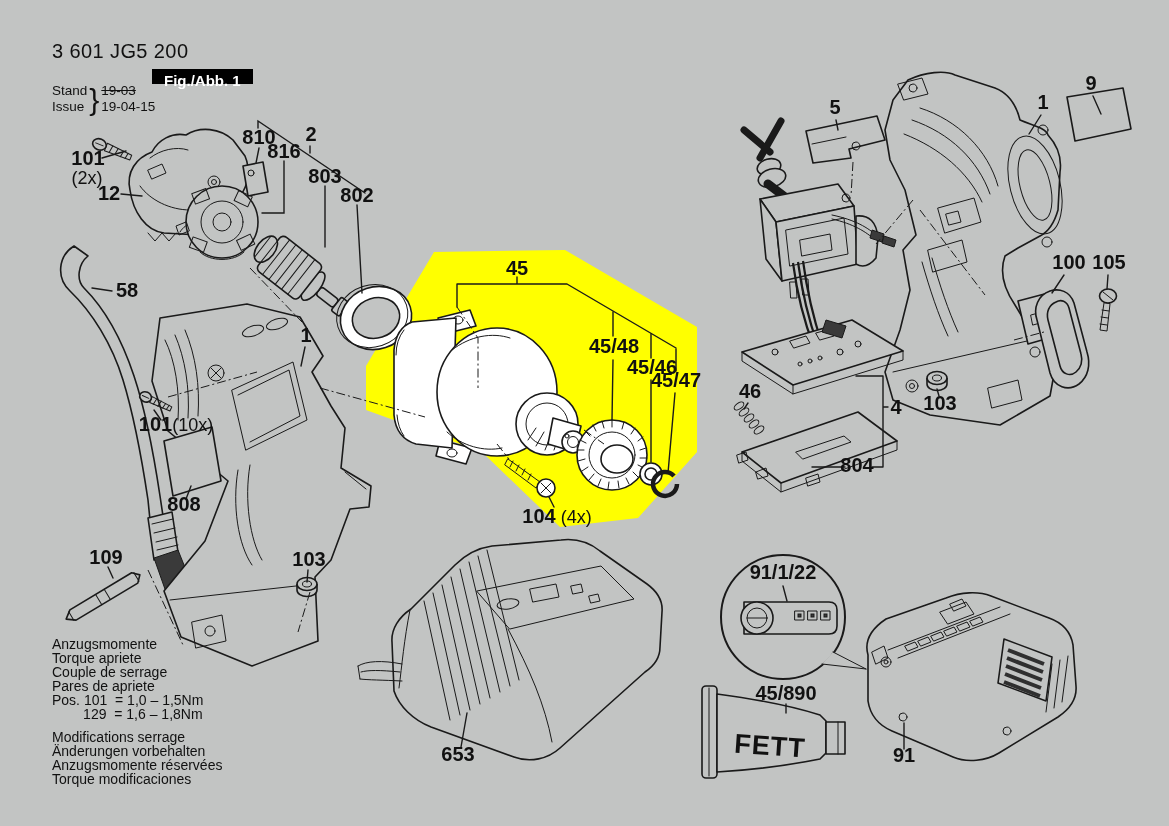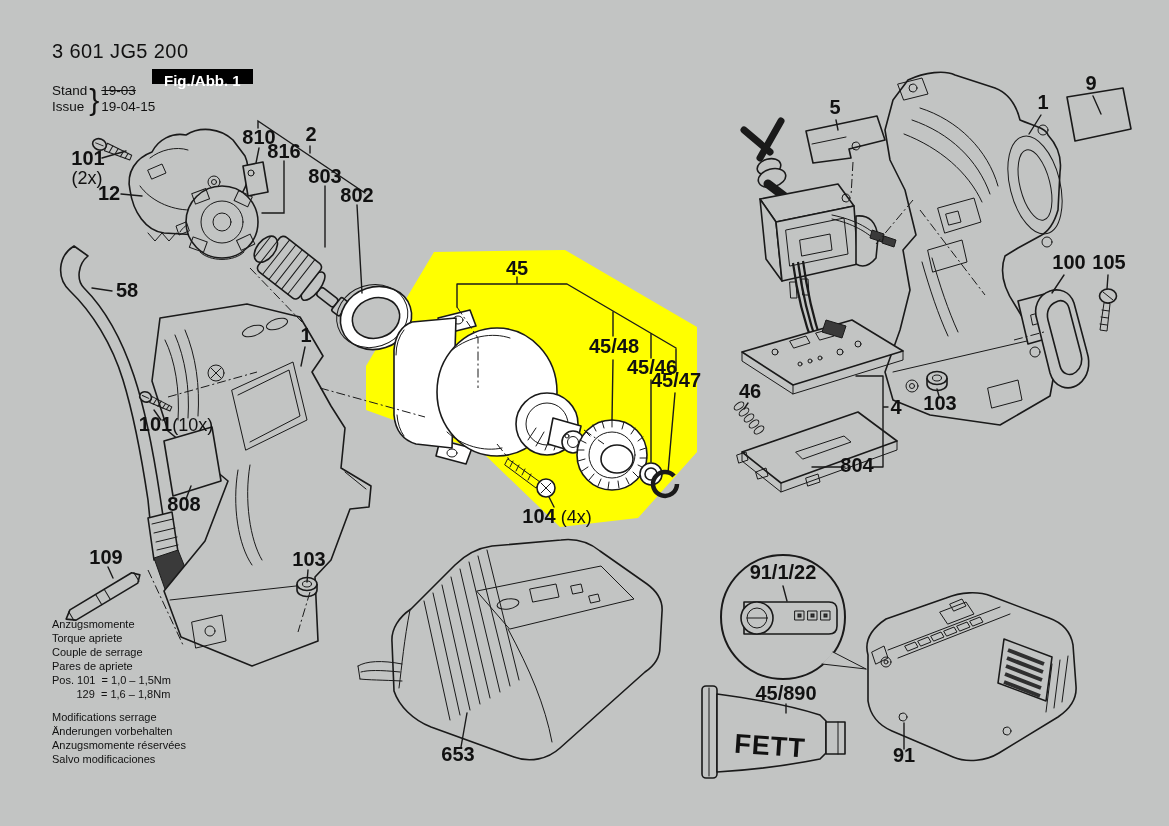--- a/index.html
+++ b/index.html
@@ -19,21 +19,21 @@
   
   .hdr{position:absolute;left:52px;top:40px;color:#111}
   .typeno{font-size:20px;letter-spacing:.4px}
   .si{display:flex;align-items:flex-start;margin-top:20px}
   .sicol{display:flex;flex-direction:column;font-size:13.5px;line-height:15.5px}
   .brace{font-size:30px;font-weight:400;margin:0 2px 0 2px}
   .struck{text-decoration:line-through}
   .badge{position:absolute;left:152px;top:69px;min-width:92px;height:15px;background:#000;
          color:#fff;font-weight:bold;font-size:15px;text-align:right;line-height:23px;padding:0 12px;box-sizing:border-box}
   
-  .notes{position:absolute;left:52px;top:617px;font-size:11px;line-height:14px;color:#111}
+  .notes{position:absolute;left:52px;top:637px;font-size:14px;line-height:14px;color:#111}
   .notes .pre{white-space:pre}
   .notes .gap{height:9px}
 </style>
 </head>
 <body>
 
 <div class="stage">
 
 <svg width="1169" height="826" viewBox="0 0 1169 826">
 
@@ -457,16 +457,16 @@
     <div>Anzugsmomente</div>
     <div>Torque apriete</div>
     <div>Couple de serrage</div>
     <div>Pares de apriete</div>
     <div class="pre">Pos. 101  = 1,0 – 1,5Nm</div>
     <div class="pre">        129  = 1,6 – 1,8Nm</div>
     <div class="gap"></div>
     <div>Modifications serrage</div>
     <div>Änderungen vorbehalten</div>
     <div>Anzugsmomente réservées</div>
-    <div>Salvo modificaciones</div>
+    <div>Torque modificaciones</div>
   </div>
 
 </div>
 
 </body></html>

